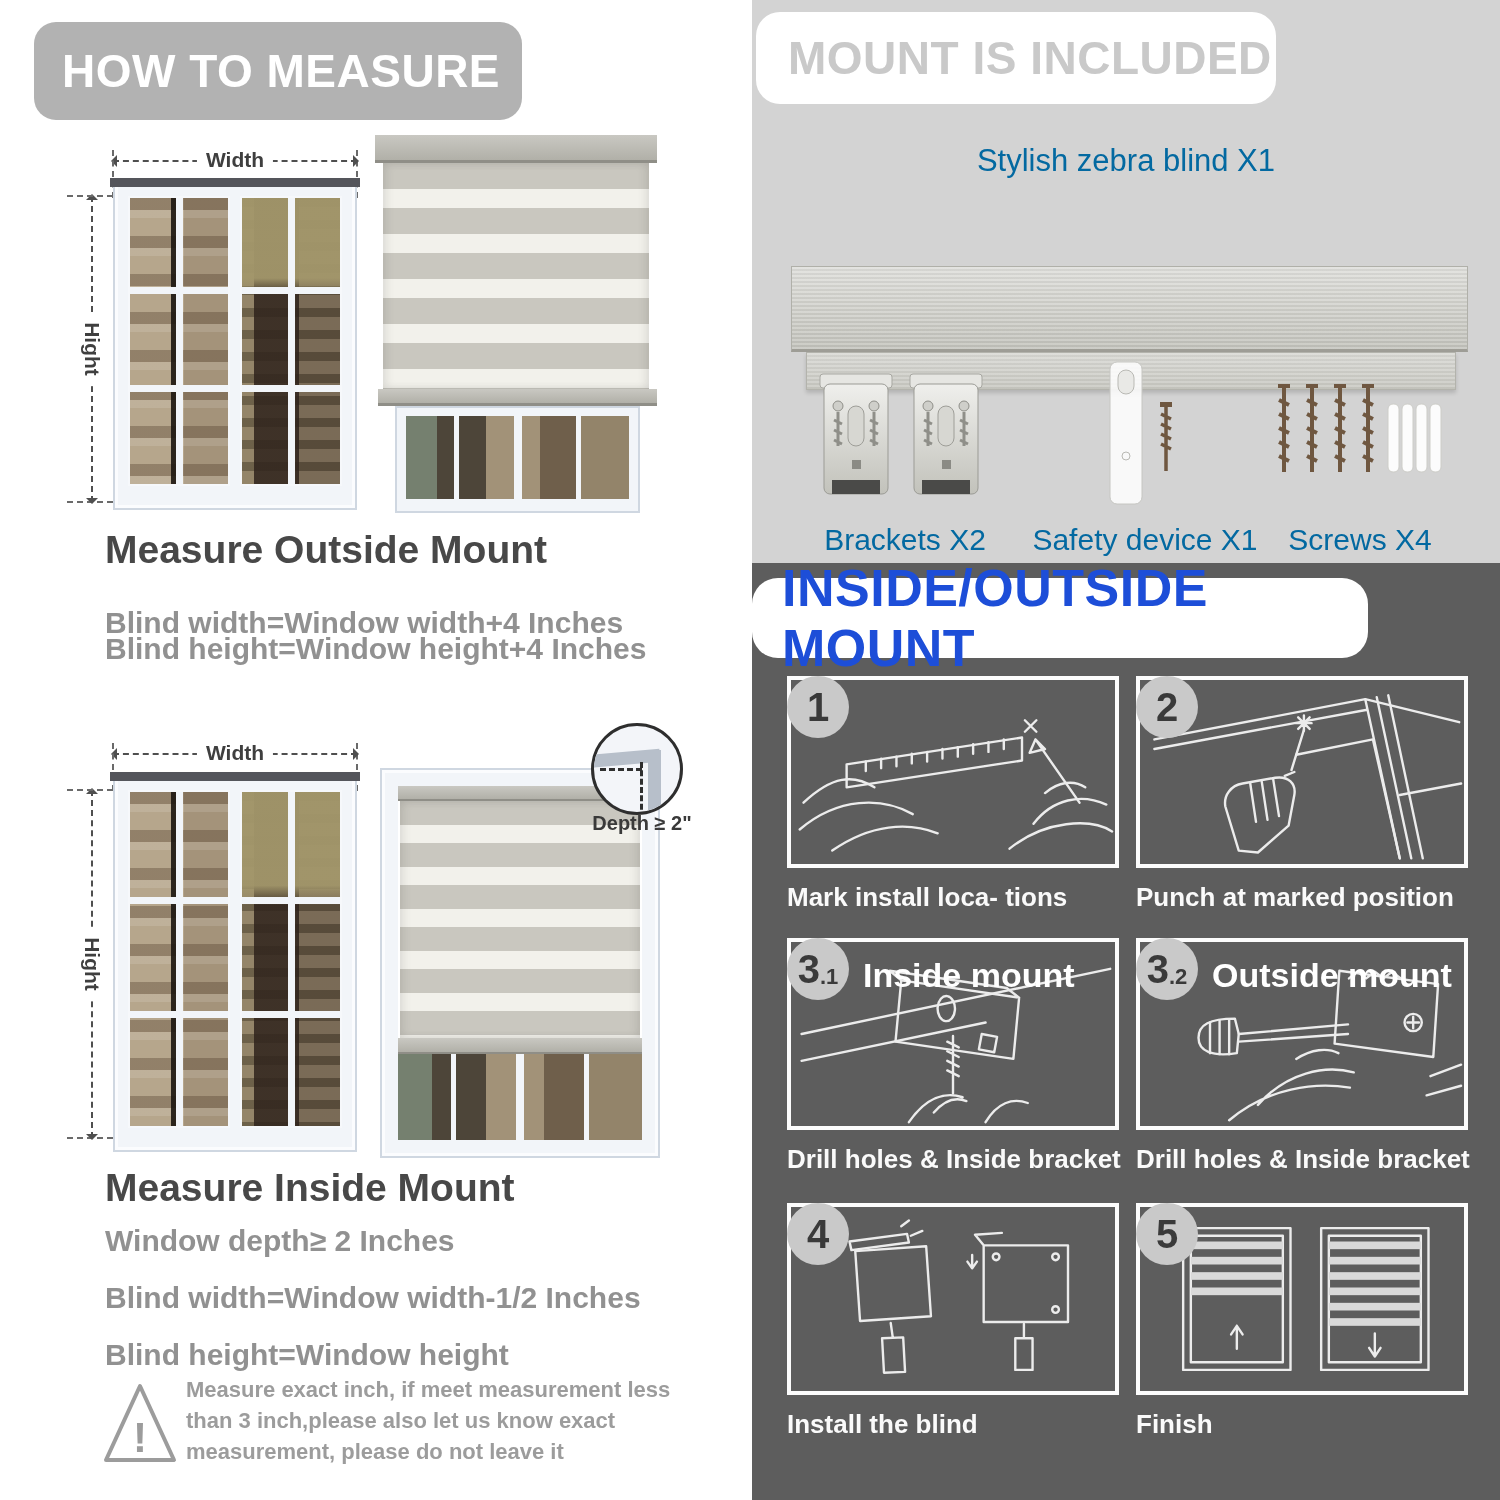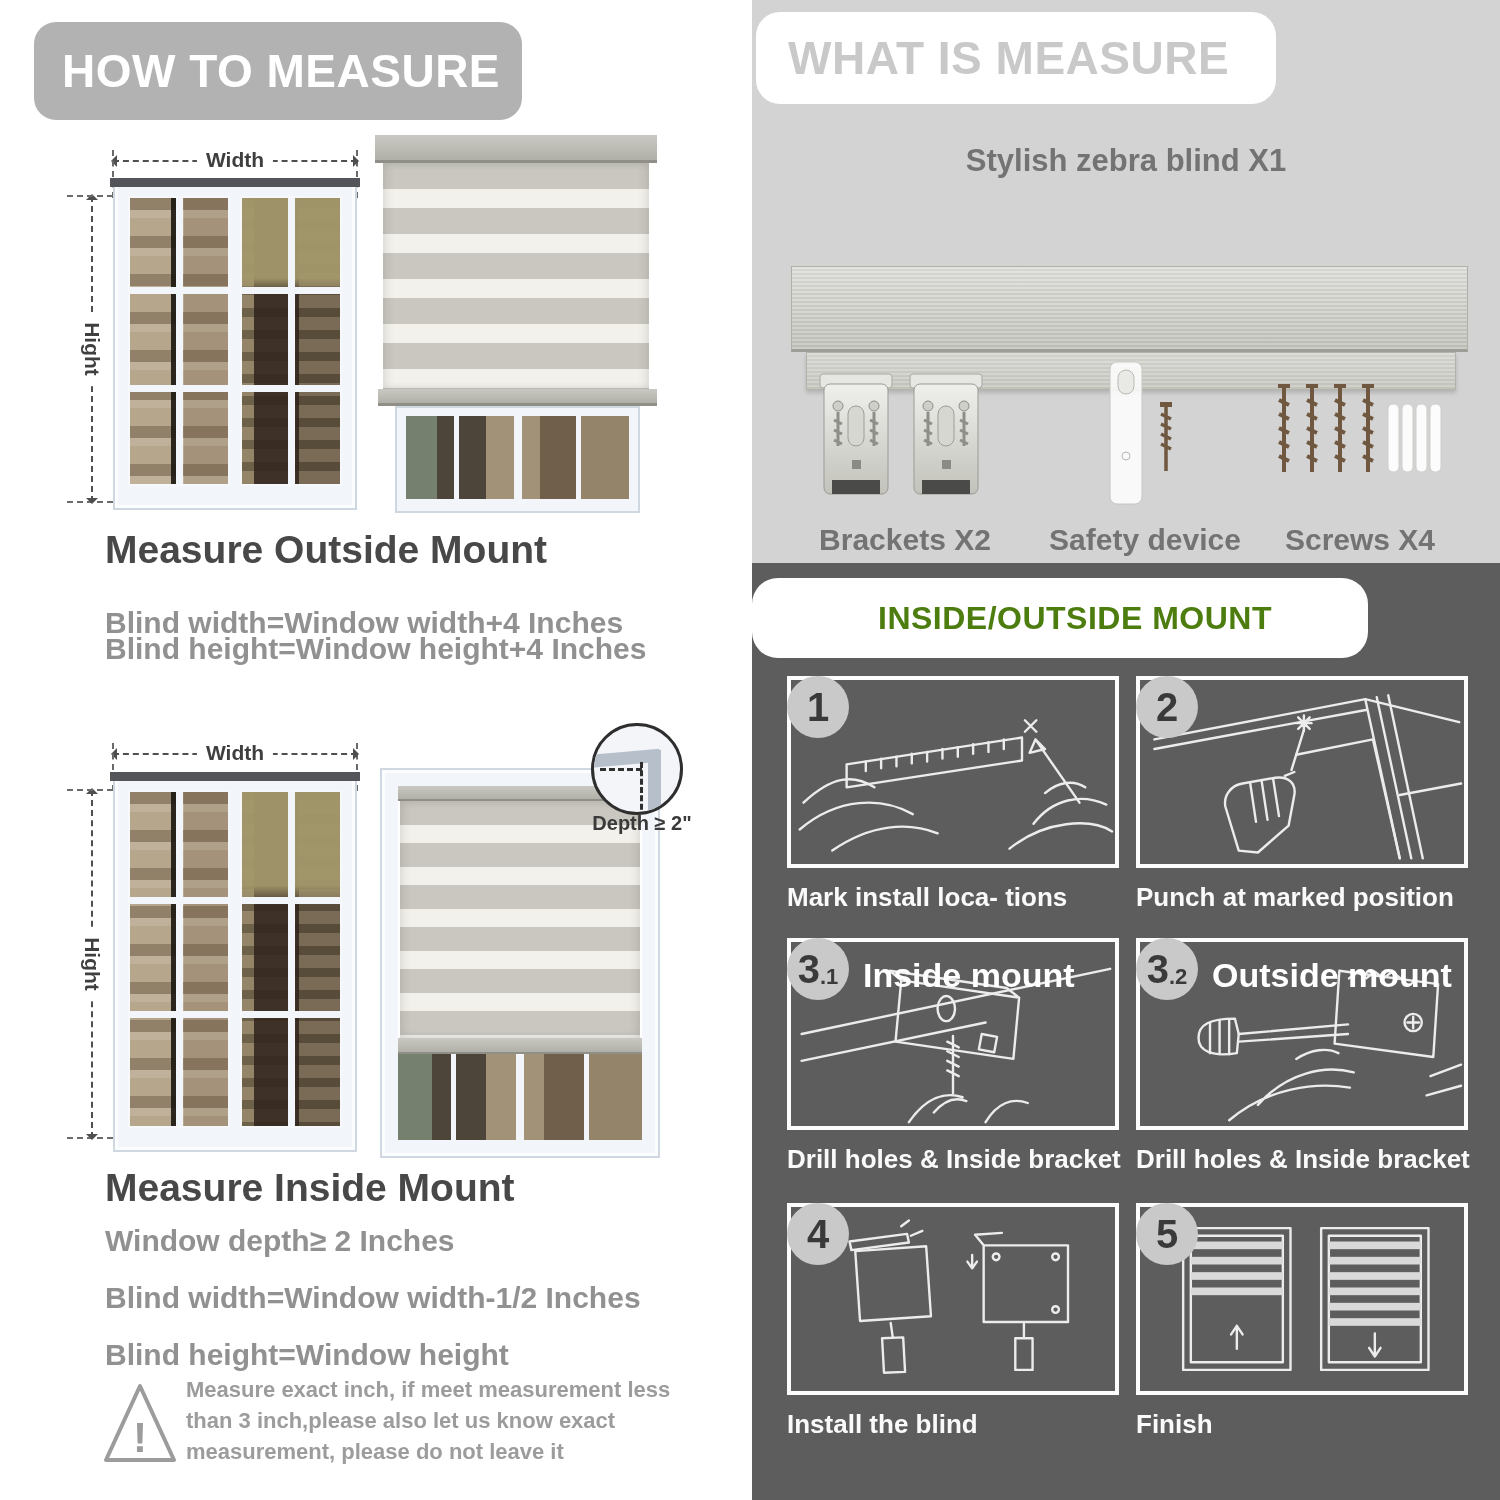--- a/index.html
+++ b/index.html
@@ -4,27 +4,27 @@
 <style>
   html,body{margin:0;padding:0;background:#ffffff;}
   #canvas{position:relative;width:1500px;height:1500px;background:#ffffff;overflow:hidden;
           font-family:"Liberation Sans",sans-serif;}
   .abs{position:absolute;}
 
   
   .pill{display:flex;align-items:center;font-weight:bold;letter-spacing:.5px;box-sizing:border-box;}
   .pill-gray{background:#b2b2b2;color:#ffffff;border-radius:22px;font-size:46px;padding-left:28px;}
   .pill-white-light{background:#ffffff;color:#c9c9c9;border-radius:24px;font-size:46px;padding-left:32px;}
-  .pill-white-dark{background:#ffffff;color:#4d7c0f;border-radius:26px;font-size:32px;padding-left:30px;justify-content:center;}
+  .pill-white-dark{background:#ffffff;color:#1d4ed8;border-radius:26px;font-size:52px;padding-left:30px;justify-content:center;}
 
   
   .title-dark{font-size:39px;font-weight:bold;color:#484848;}
   .formula{font-size:30px;font-weight:bold;color:#919191;}
   .warn-text{font-size:22px;font-weight:bold;color:#9c9c9c;line-height:31px;}
-  .comp-label{font-size:30px;font-weight:bold;color:#737373;text-align:center;}
+  .comp-label{font-size:30px;font-weight:normal;color:#0369a1;text-align:center;}
   .caption{position:absolute;font-size:26px;font-weight:bold;color:#fafafa;white-space:nowrap;}
   .depth-label{font-size:20px;font-weight:bold;color:#3a3a3a;white-space:nowrap;}
 
   
   .harrow{position:absolute;height:0;border-top:2px dashed #4f4f4f;}
   .harrow:before,.harrow:after{content:"";position:absolute;top:-7px;border:6px solid transparent;}
   .harrow:before{left:-2px;border-right-color:#4f4f4f;border-left-width:0;}
   .harrow:after{right:-2px;border-left-color:#4f4f4f;border-right-width:0;}
   .harrow .lbl{position:absolute;left:50%;top:-14px;transform:translateX(-50%);background:#ffffff;
                padding:0 9px;font-size:21px;font-weight:bold;color:#3f3f3f;white-space:nowrap;}
@@ -211,21 +211,21 @@
   </svg>
   <div class="abs warn-text" style="left:186px;top:1374px;width:520px;">
     <div>Measure exact inch, if meet measurement less</div>
     <div>than 3 inch,please also let us know exact</div>
     <div>measurement, please do not leave it</div>
   </div>
 
   <div class="panel-light" style="left:752px;top:0;width:748px;height:563px;"></div>
 
   <div class="abs pill pill-white-light" style="left:756px;top:12px;width:520px;height:92px;">
-    <span>WHAT IS MEASURE</span>
+    <span>MOUNT IS INCLUDED</span>
   </div>
 
   <div class="abs comp-label" style="left:752px;top:143px;width:748px;font-size:31px;">Stylish zebra blind X1</div>
 
   <div class="bar-main" style="left:791px;top:266px;width:677px;height:86px;"></div>
   <div class="bar-lip" style="left:806px;top:352px;width:650px;height:38px;"></div>
 
   <svg class="abs" style="left:818px;top:372px;" width="76" height="134" viewBox="0 0 76 134">
     <defs>
         <linearGradient id="met" x1="0" y1="0" x2="0" y2="1">

